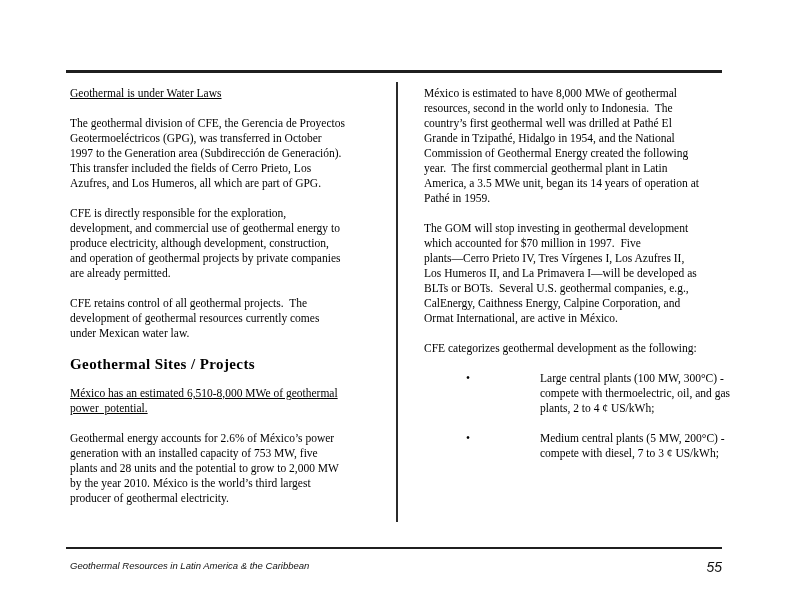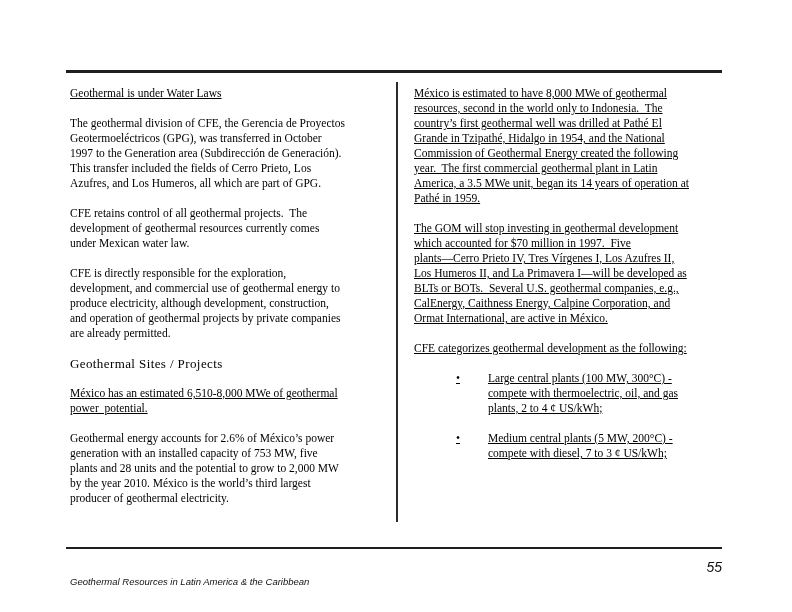--- a/index.html
+++ b/index.html
@@ -40,60 +40,60 @@
     height: 440px;
     background: #2b2b2b;
   }
   .col {
     position: absolute;
     top: 86px;
     font-size: 11.5px;
     line-height: 15px;
   }
   .col-left  { left: 70px;  width: 324px; }
-  .col-right { left: 414px; width: 312px; text-decoration: underline; }
+  .col-right { left: 424px; width: 312px; }
   .para {
     margin: 0 0 15px 0;
     white-space: pre-wrap;
   }
   .heading-underline {
     text-decoration: underline;
     margin: 0 0 15px 0;
     white-space: pre-wrap;
   }
   .heading-bold {
-    font-weight: normal;
-    font-size: 13px;
+    font-weight: bold;
+    font-size: 15px;
     line-height: 16px;
     letter-spacing: 0.4px;
     margin: 4px 0 14px 0;
   }
   .bullet-item {
     display: flex;
     margin: 0 0 15px 0;
   }
   .bullet-dot {
     width: 32px;
     margin-left: 42px;
     flex: 0 0 auto;
     text-align: left;
   }
   .bullet-text {
     white-space: pre-wrap;
     width: 230px;
+    margin-left: 42px;
   }
   .footer-title {
     position: absolute;
     left: 70px;
     top: 560px;
     font-family: "Liberation Sans", "DejaVu Sans", sans-serif;
     font-style: italic;
     font-size: 9.5px;
     color: #111111;
-    margin-top: 16px;
   }
   .page-number {
     position: absolute;
     left: 66px;
     top: 559px;
     width: 656px;
     text-align: right;
     font-family: "Liberation Sans", "DejaVu Sans", sans-serif;
     font-style: italic;
     font-size: 14px;
@@ -107,28 +107,28 @@
 
   <div class="top-rule"></div>
 
   <div class="col col-left">
     <div class="heading-underline">Geothermal is under Water Laws</div>
     <p class="para">The geothermal division of CFE, the Gerencia de Proyectos
 Geotermoeléctricos (GPG), was transferred in October
 1997 to the Generation area (Subdirección de Generación).
 This transfer included the fields of Cerro Prieto, Los
 Azufres, and Los Humeros, all which are part of GPG.</p>
-    <p class="para">CFE retains control of all geothermal projects.  The
-development of geothermal resources currently comes
-under Mexican water law.</p>
     <p class="para">CFE is directly responsible for the exploration,
 development, and commercial use of geothermal energy to
 produce electricity, although development, construction,
 and operation of geothermal projects by private companies
 are already permitted.</p>
+    <p class="para">CFE retains control of all geothermal projects.  The
+development of geothermal resources currently comes
+under Mexican water law.</p>
     <div class="heading-bold">Geothermal Sites / Projects</div>
     <div class="heading-underline">México has an estimated 6,510-8,000 MWe of geothermal
 power  potential.</div>
     <p class="para">Geothermal energy accounts for 2.6% of México’s power
 generation with an installed capacity of 753 MW, five
 plants and 28 units and the potential to grow to 2,000 MW
 by the year 2010. México is the world’s third largest
 producer of geothermal electricity.</p>
   </div>
 

